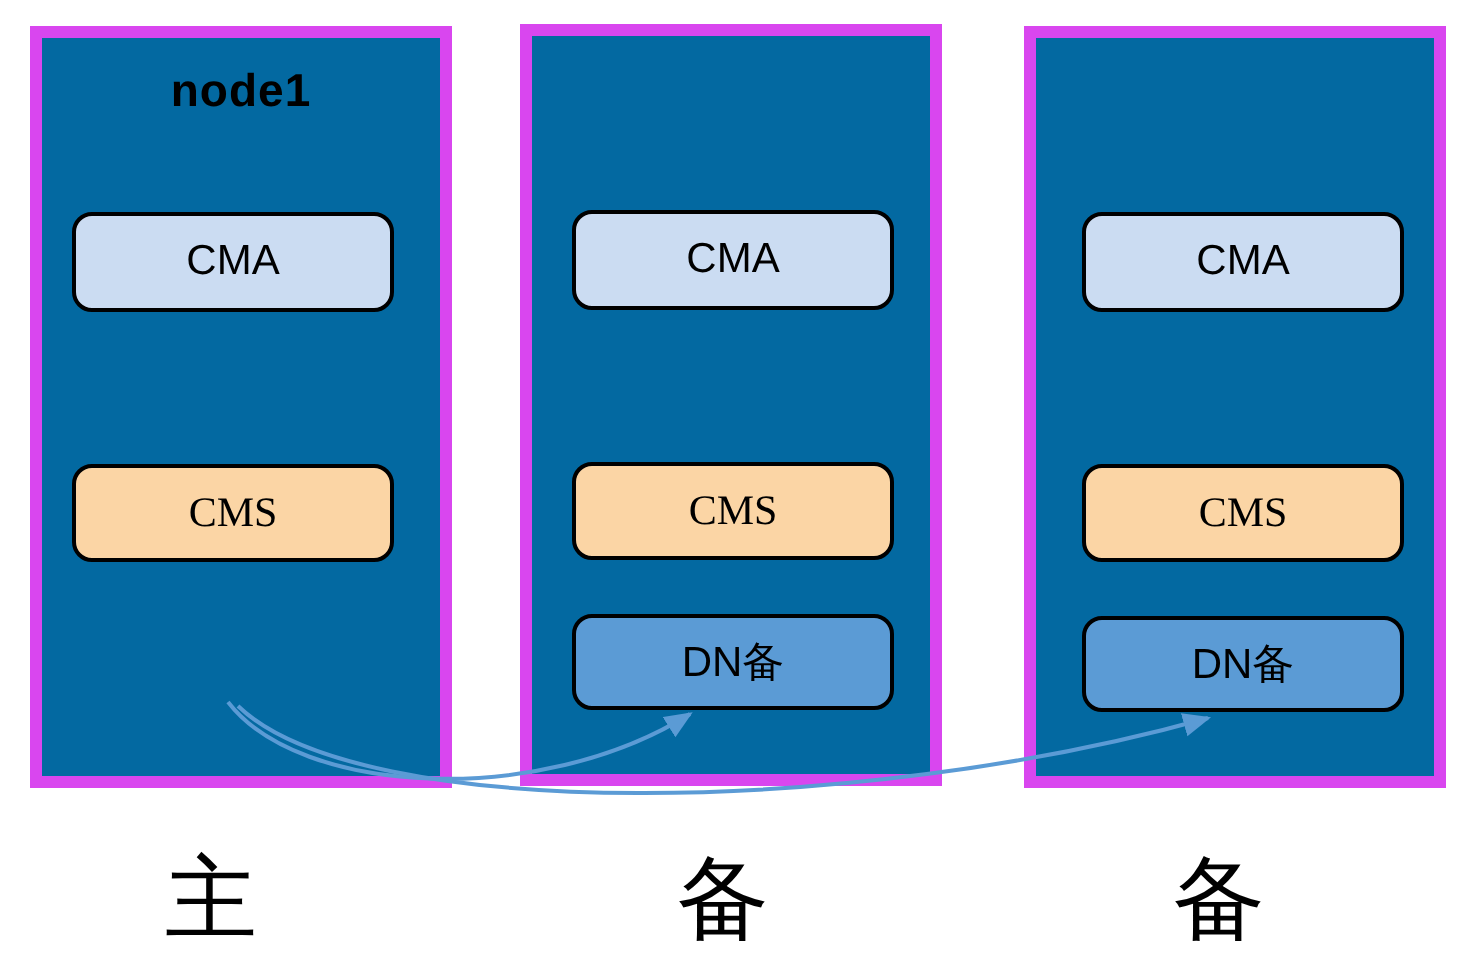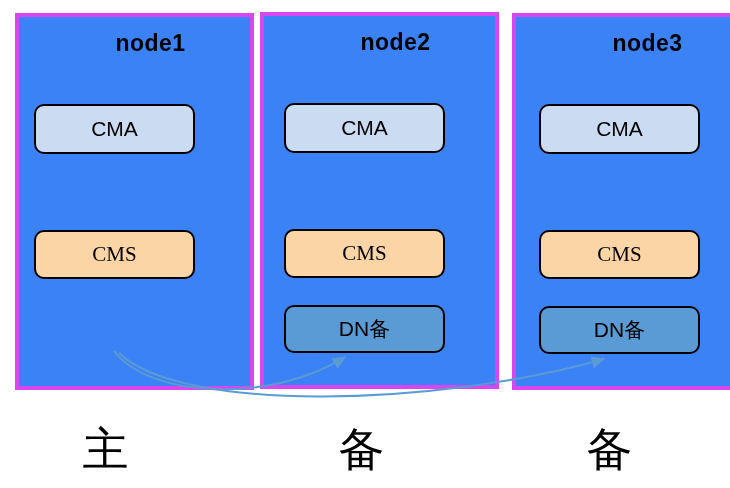--- a/index.html
+++ b/index.html
@@ -13,24 +13,23 @@
     height: 488px;
     background: #ffffff;
     font-family: "Liberation Sans", sans-serif;
     overflow: hidden;
   }
   .node {
     position: absolute;
     top: 13px;
     width: 199px;
     height: 369px;
-    border: 4px solid #d946ef;
-    background: #3b82f6;
+    border: 6px solid #d946ef;
+    background: #0369a1;
     box-sizing: content-box;
-    padding-left: 32px;
   }
   .node.n1 { left: 15px; }
   .node.n2 { left: 260px; top: 12px; }
   .node.n3 { left: 512px; }
   .node-title {
     text-align: center;
     margin-top: 13px;
     font-size: 23px;
     font-weight: bold;
     color: #000000;
@@ -84,34 +83,32 @@
     <div class="node-title">node1</div>
     <div class="comp cma">
       <span>CMA</span>
     </div>
     <div class="comp cms">
       <span>CMS</span>
     </div>
   </div>
 
   <div class="node n2">
-    <div class="node-title">node2</div>
     <div class="comp cma">
       <span>CMA</span>
     </div>
     <div class="comp cms">
       <span>CMS</span>
     </div>
     <div class="comp dn">
       <span>DN备</span>
     </div>
   </div>
 
   <div class="node n3">
-    <div class="node-title">node3</div>
     <div class="comp cma">
       <span>CMA</span>
     </div>
     <div class="comp cms">
       <span>CMS</span>
     </div>
     <div class="comp dn">
       <span>DN备</span>
     </div>
   </div>

